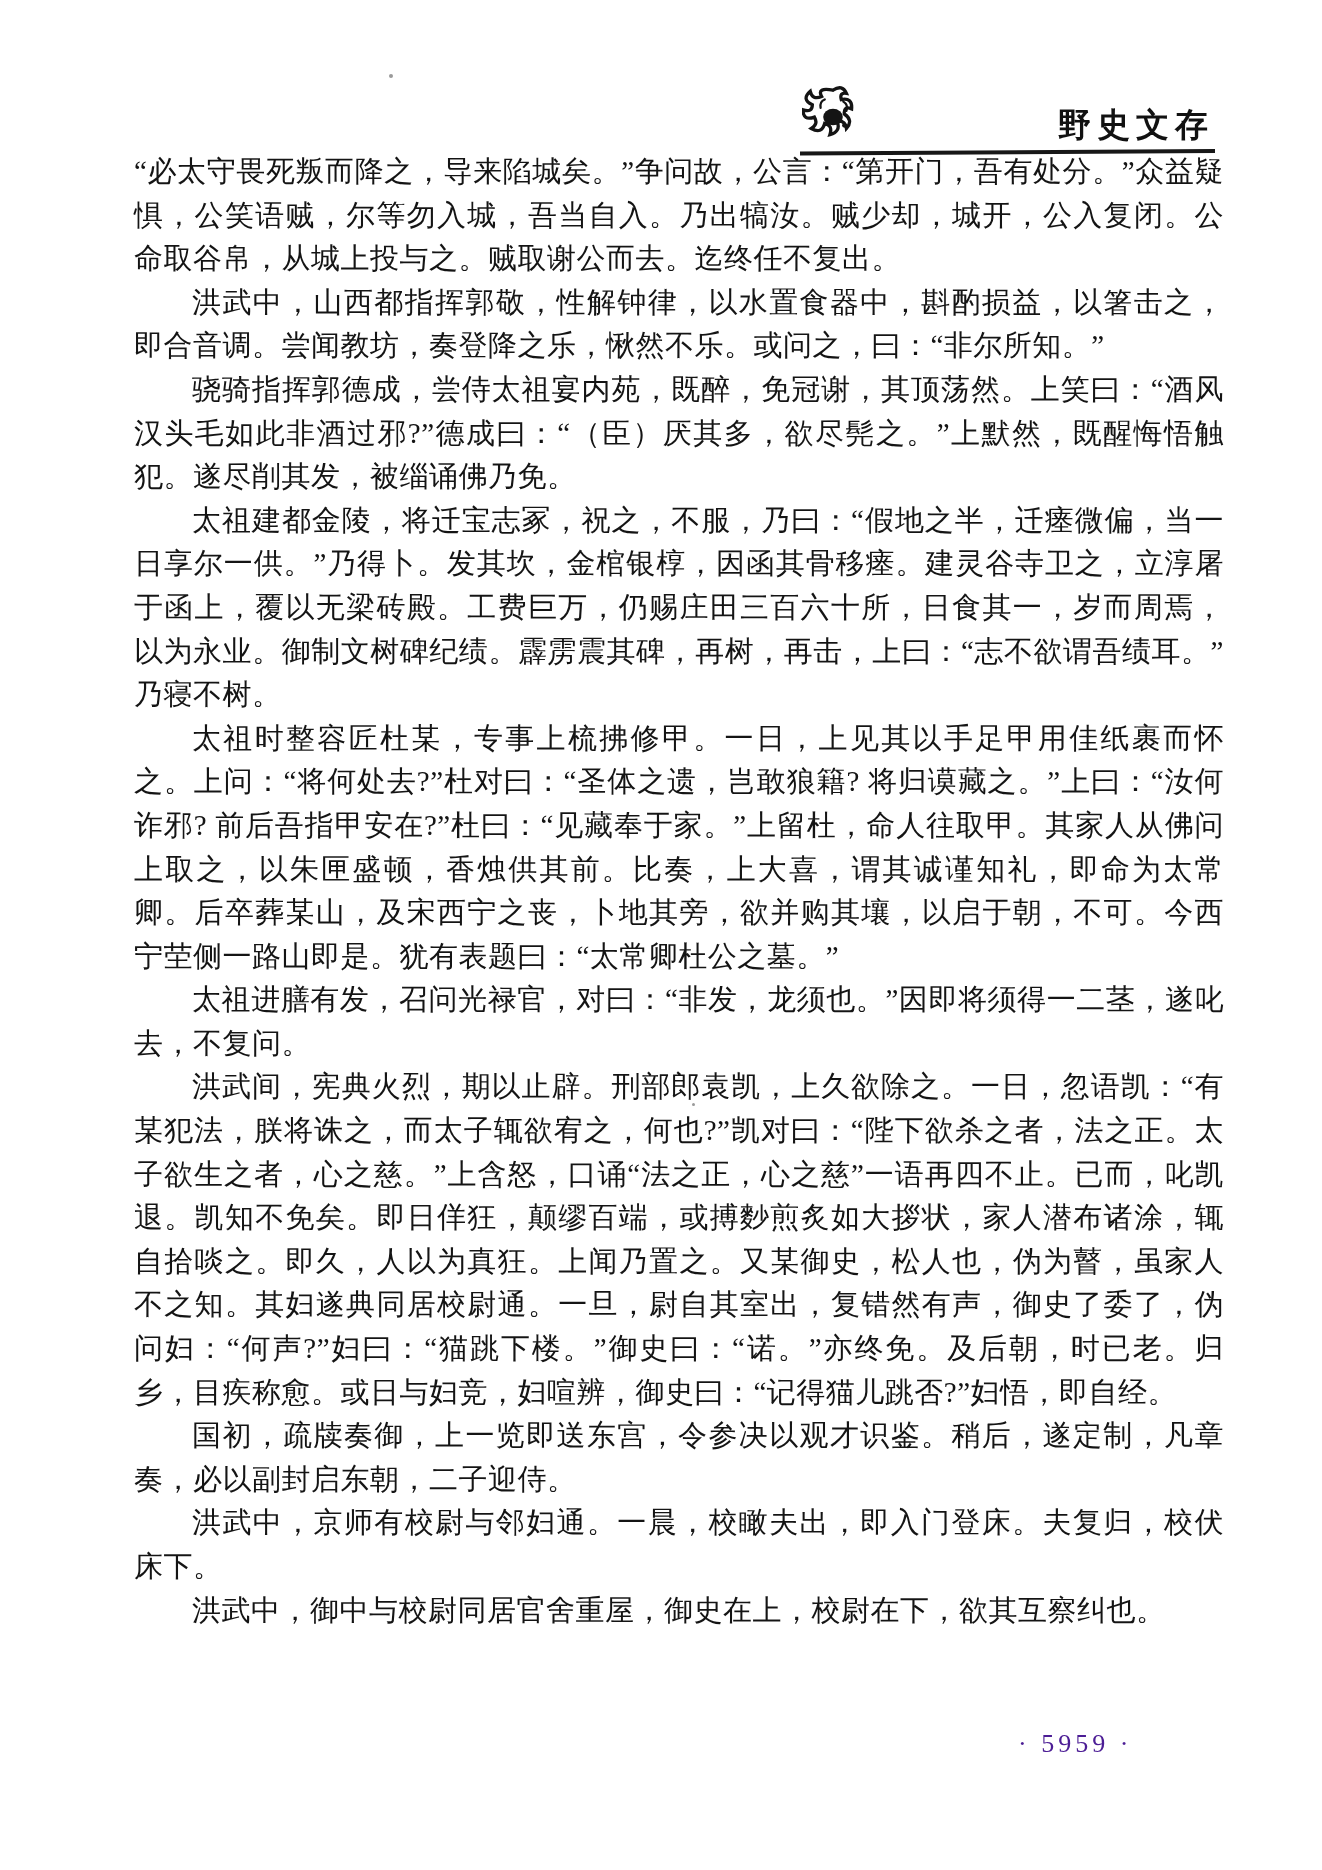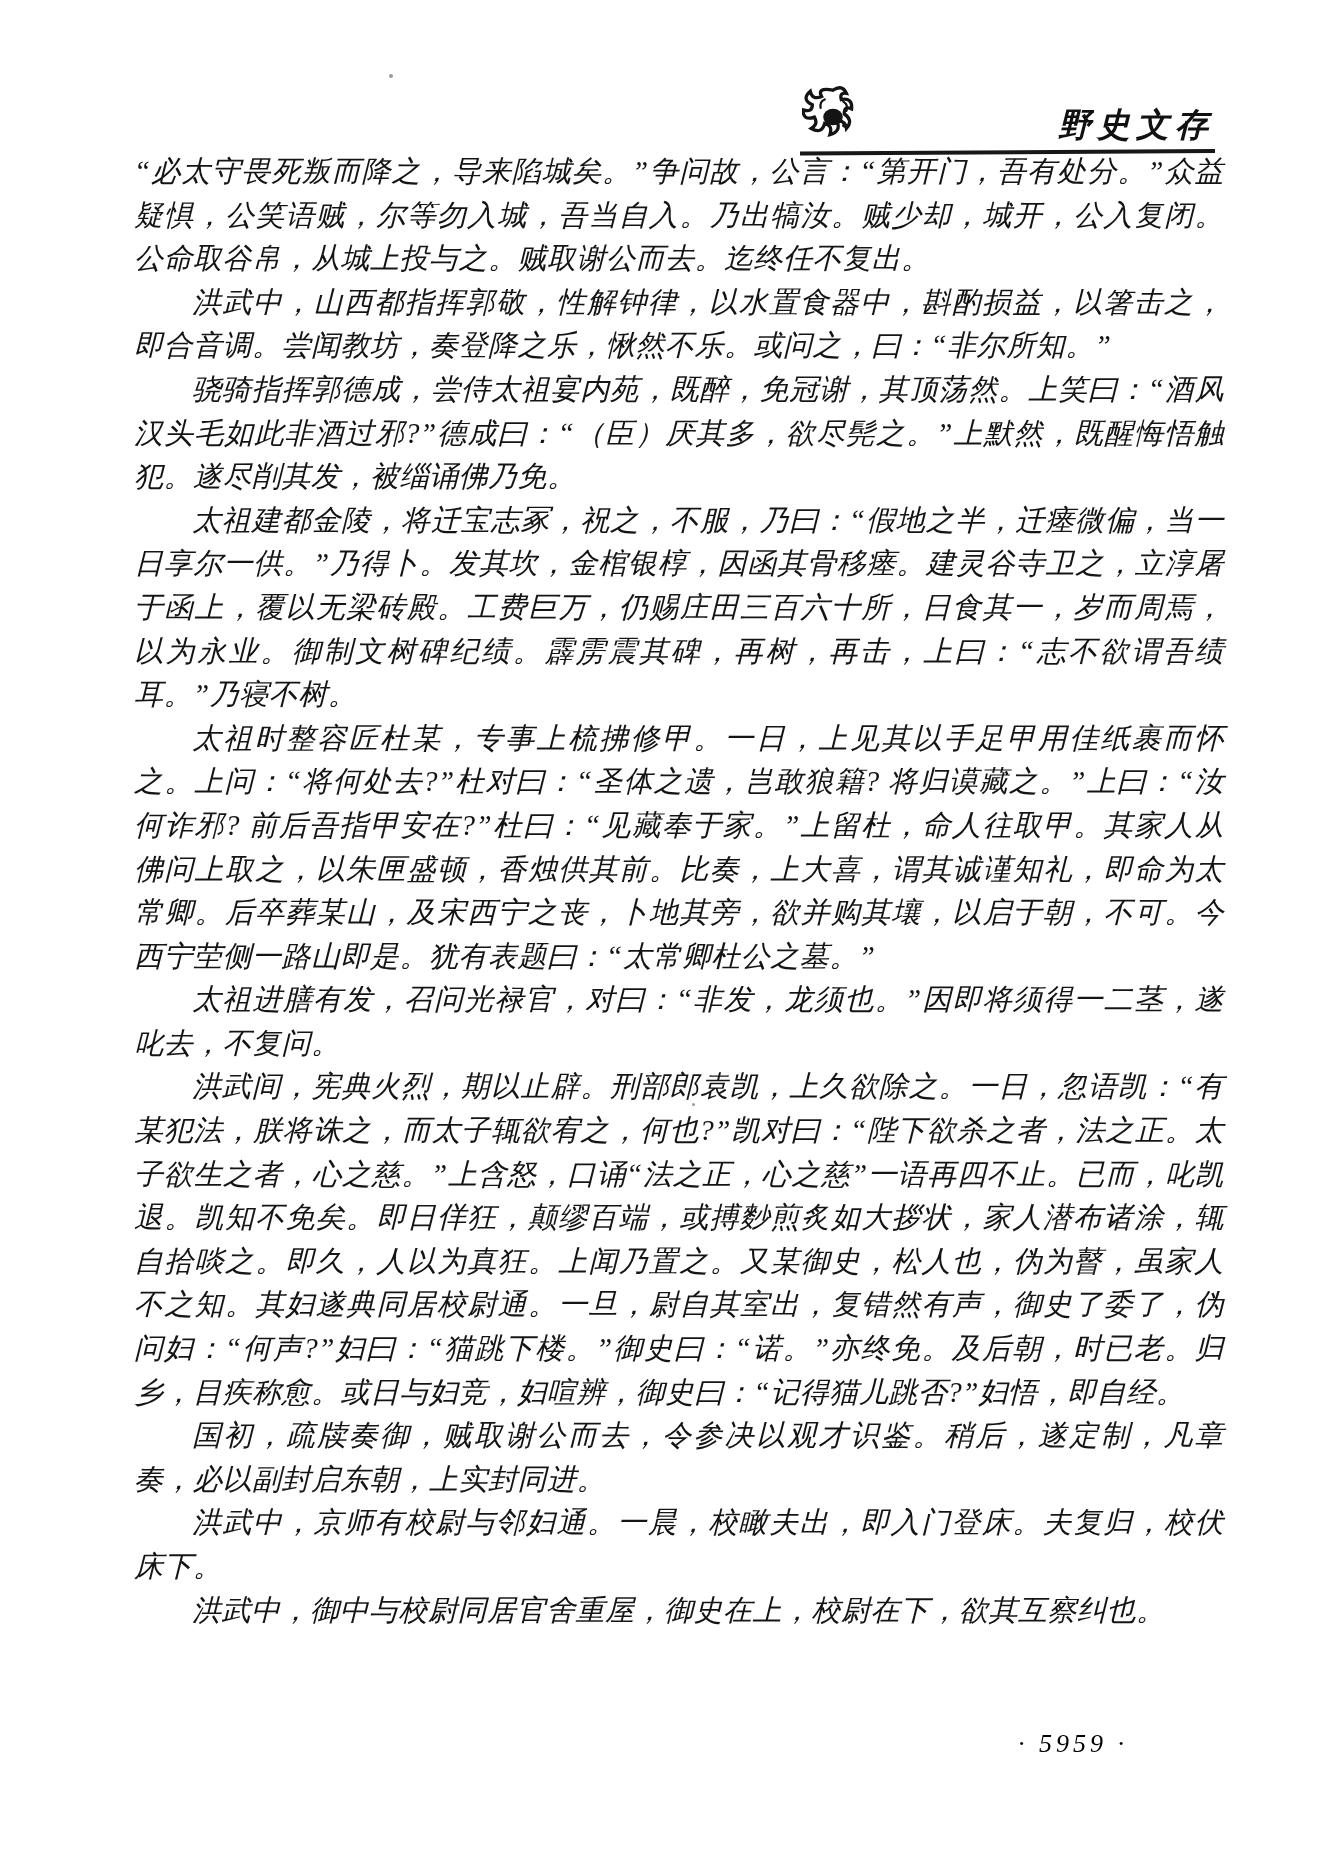--- a/index.html
+++ b/index.html
@@ -8,21 +8,20 @@
     background: #ffffff;
   }
   .page {
     position: relative;
     width: 1322px;
     height: 1870px;
     background: #ffffff;
     color: #161616;
     font-family: "Liberation Serif", "DejaVu Serif", serif;
     overflow: hidden;
-    font-style: italic;
   }
 
   
   .emblem {
     position: absolute;
     left: 802px;
     top: 82px;
     width: 62px;
     height: 64px;
     display: block;
@@ -71,21 +70,21 @@
     text-indent: 0;
   }
 
   
   .page-number {
     position: absolute;
     left: 1018px;
     top: 1729px;
     font-size: 26px;
     letter-spacing: 4px;
-    color: #000000;
+    color: #4c1d95;
     white-space: nowrap;
   }
 
   
   .speck { position: absolute; background: #9a9a9a; border-radius: 50%; }
   .speck.s1 { left: 389px; top: 74px;  width: 4px; height: 4px; }
   .speck.s2 { left: 692px; top: 1103px; width: 3px; height: 3px; }
 </style>
 </head>
 <body>
@@ -109,21 +108,21 @@
   <div class="head-rule"></div>
 
   <main class="body-text">
       <p class="para no-indent">“必太守畏死叛而降之，导来陷城矣。”争问故，公言：“第开门，吾有处分。”众益疑惧，公笑语贼，尔等勿入城，吾当自入。乃出犒汝。贼少却，城开，公入复闭。公命取谷帛，从城上投与之。贼取谢公而去。迄终任不复出。</p>
       <p class="para">洪武中，山西都指挥郭敬，性解钟律，以水置食器中，斟酌损益，以箸击之，即合音调。尝闻教坊，奏登降之乐，愀然不乐。或问之，曰：“非尔所知。”</p>
       <p class="para">骁骑指挥郭德成，尝侍太祖宴内苑，既醉，免冠谢，其顶荡然。上笑曰：“酒风汉头毛如此非酒过邪?”德成曰：“（臣）厌其多，欲尽髡之。”上默然，既醒悔悟触犯。遂尽削其发，被缁诵佛乃免。</p>
       <p class="para">太祖建都金陵，将迁宝志冢，祝之，不服，乃曰：“假地之半，迁瘗微偏，当一日享尔一供。”乃得卜。发其坎，金棺银椁，因函其骨移瘗。建灵谷寺卫之，立淳屠于函上，覆以无梁砖殿。工费巨万，仍赐庄田三百六十所，日食其一，岁而周焉，以为永业。御制文树碑纪绩。霹雳震其碑，再树，再击，上曰：“志不欲谓吾绩耳。”乃寝不树。</p>
       <p class="para">太祖时整容匠杜某，专事上梳拂修甲。一日，上见其以手足甲用佳纸裹而怀之。上问：“将何处去?”杜对曰：“圣体之遗，岂敢狼籍? 将归谟藏之。”上曰：“汝何诈邪? 前后吾指甲安在?”杜曰：“见藏奉于家。”上留杜，命人往取甲。其家人从佛问上取之，以朱匣盛顿，香烛供其前。比奏，上大喜，谓其诚谨知礼，即命为太常卿。后卒葬某山，及宋西宁之丧，卜地其旁，欲并购其壤，以启于朝，不可。今西宁茔侧一路山即是。犹有表题曰：“太常卿杜公之墓。”</p>
       <p class="para">太祖进膳有发，召问光禄官，对曰：“非发，龙须也。”因即将须得一二茎，遂叱去，不复问。</p>
       <p class="para">洪武间，宪典火烈，期以止辟。刑部郎袁凯，上久欲除之。一日，忽语凯：“有某犯法，朕将诛之，而太子辄欲宥之，何也?”凯对曰：“陛下欲杀之者，法之正。太子欲生之者，心之慈。”上含怒，口诵“法之正，心之慈”一语再四不止。已而，叱凯退。凯知不免矣。即日佯狂，颠缪百端，或搏麨煎炙如大拶状，家人潜布诸涂，辄自拾啖之。即久，人以为真狂。上闻乃置之。又某御史，松人也，伪为瞽，虽家人不之知。其妇遂典同居校尉通。一旦，尉自其室出，复错然有声，御史了委了，伪问妇：“何声?”妇曰：“猫跳下楼。”御史曰：“诺。”亦终免。及后朝，时已老。归乡，目疾称愈。或日与妇竞，妇喧辨，御史曰：“记得猫儿跳否?”妇悟，即自经。</p>
-      <p class="para">国初，疏牍奏御，贼取谢公而去，令参决以观才识鉴。稍后，遂定制，凡章奏，必以副封启东朝，上实封同进。</p>
+      <p class="para">国初，疏牍奏御，上一览即送东宫，令参决以观才识鉴。稍后，遂定制，凡章奏，必以副封启东朝，二子迎侍。</p>
       <p class="para">洪武中，京师有校尉与邻妇通。一晨，校瞰夫出，即入门登床。夫复归，校伏床下。</p>
       <p class="para">洪武中，御中与校尉同居官舍重屋，御史在上，校尉在下，欲其互察纠也。</p>
     </main>
 
   <span class="page-number">· 5959 ·</span>
 
   <span class="speck s1"></span>
   <span class="speck s2"></span>
 
 </div>

